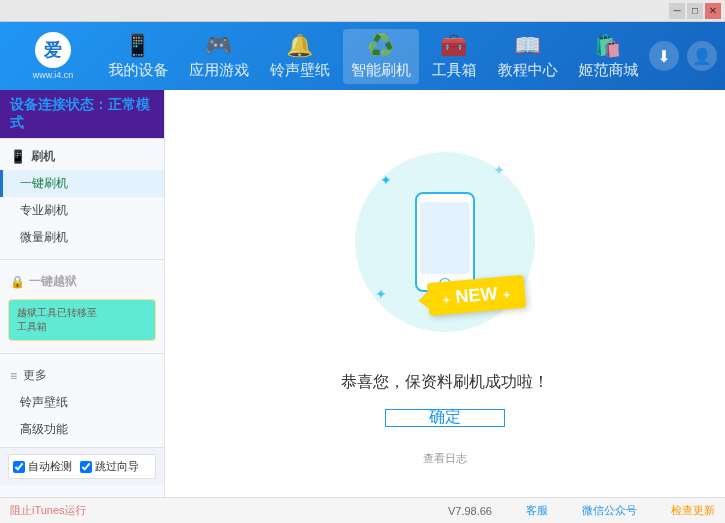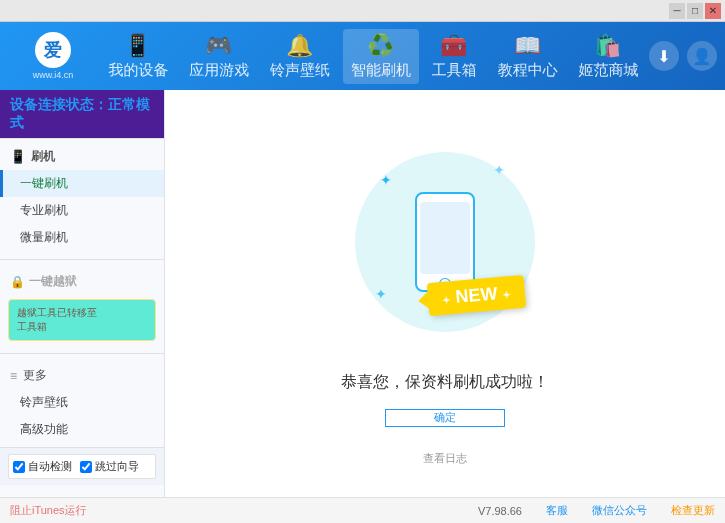--- a/index.html
+++ b/index.html
@@ -218,21 +218,21 @@
       font-weight: 500;
     }
 
     .confirm-btn {
       width: 120px; height: 18px;
       background: white;
       border: 1px solid #2196F3;
       color: #2196F3;
       border-radius: 0;
       cursor: pointer;
-      font-size: 11px;
+      font-size: 16px;
       display: flex; align-items: center; justify-content: center;
     }
 
     .log-link {
       font-size: 11px; color: #999; cursor: pointer; margin-top: 24px;
     }
 
     
     .status-bar {
       height: 26px;
@@ -240,21 +240,21 @@
       border-top: 1px solid #e0e0e0;
       display: flex;
       align-items: center;
       padding: 0 10px;
       font-size: 11px;
       color: #555;
     }
     .status-left { color: #e57373; cursor: pointer; }
     .status-right {
       margin-left: auto;
-      display: flex; gap: 24px; align-items: center;
+      display: flex; gap: 34px; align-items: center;
     }
     .status-link { color: #2196F3; cursor: pointer; }
     .status-update { color: #FF9800; cursor: pointer; }
     .version-text { color: #666; }
   </style>
 </head>
 <body>
 
 <div class="title-bar">
   <div class="title-bar-buttons">

